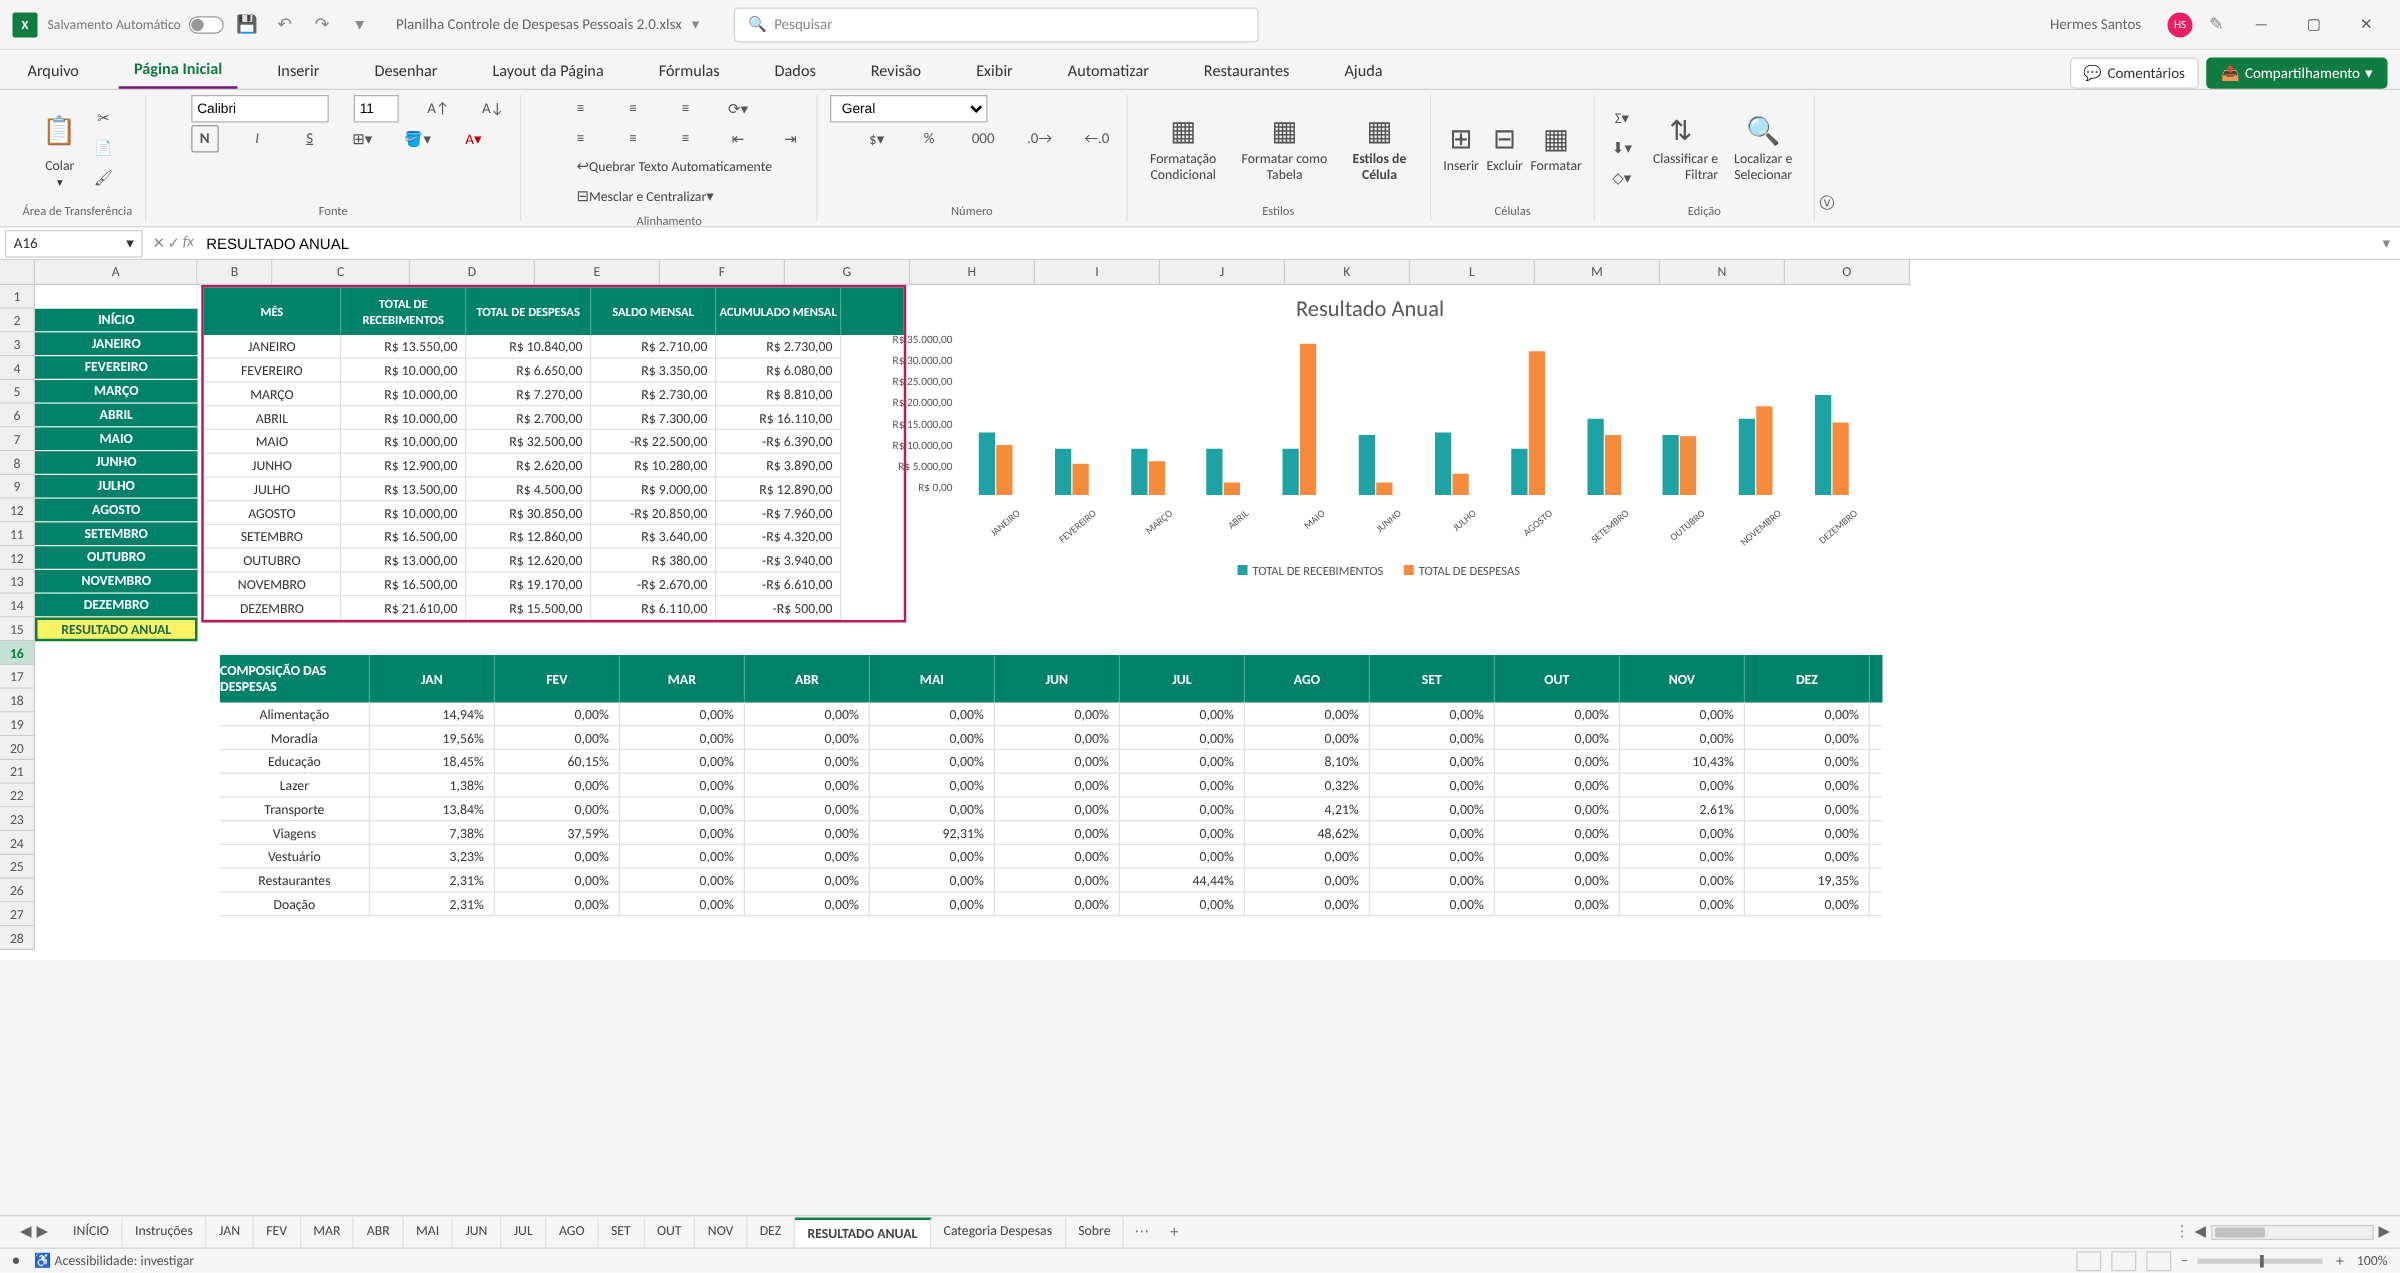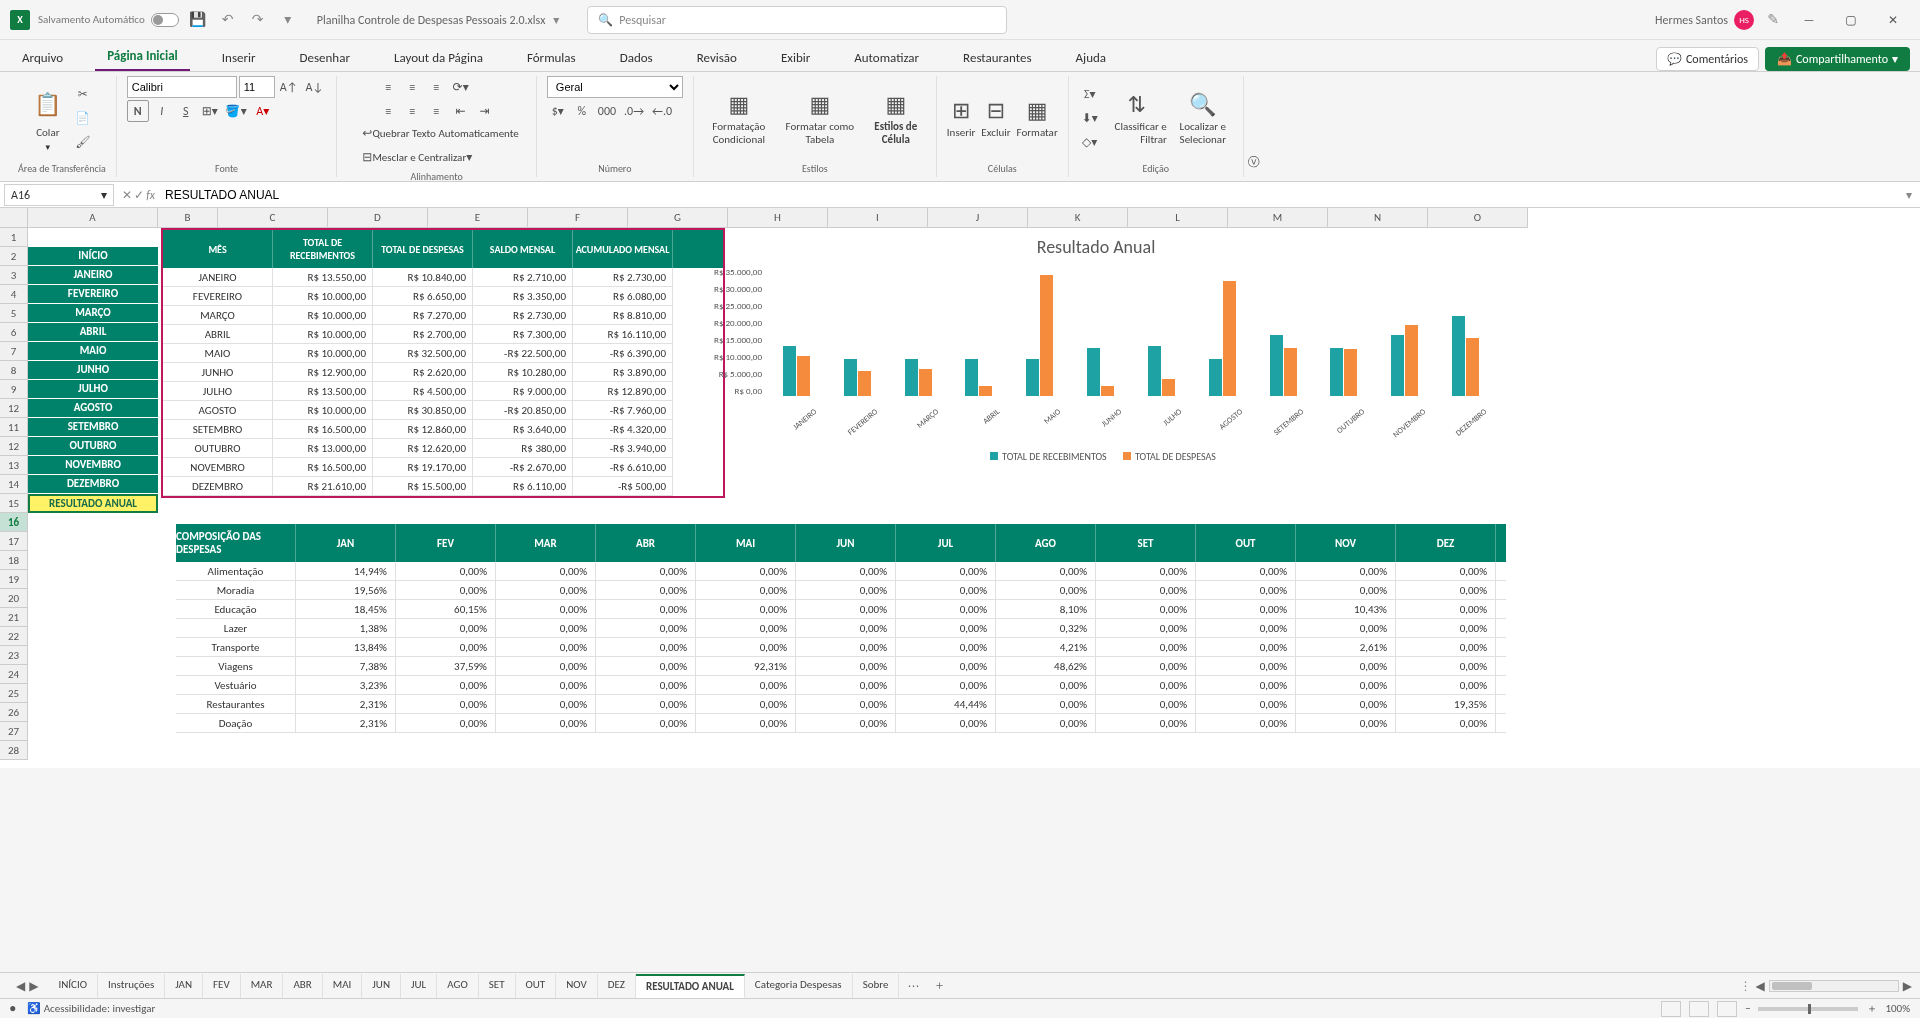--- a/index.html
+++ b/index.html
@@ -7,38 +7,38 @@
   .titlebar { display: flex; align-items: center; height: 40px; background: #f5f5f5; padding: 0 10px; gap: 8px; border-bottom: 1px solid #e0e0e0; }
   .excel-icon { width: 20px; height: 20px; background: #107c41; color: #fff; display: flex; align-items: center; justify-content: center; font-weight: bold; font-size: 10px; border-radius: 2px; }
   .autosave { color: #777; font-size: 11px; display: flex; align-items: center; gap: 6px; }
   .toggle { width: 28px; height: 14px; border: 1px solid #999; border-radius: 7px; position: relative; background: #fff; }
   .toggle::after { content:""; position:absolute; width:10px; height:10px; border-radius:50%; background:#999; top:1px; left:1px; }
   .tb-icon { width: 22px; height: 22px; color: #888; display:flex; align-items:center; justify-content:center; cursor:pointer; font-size:14px; }
   .filename { color:#666; font-size:12px; margin-left:10px; }
   .searchbox { margin-left: 20px; width: 420px; height: 28px; border:1px solid #d0d0d0; border-radius:4px; display:flex; align-items:center; padding:0 10px; color:#888; gap:6px; background:#fff; }
   .spacer { flex:1; }
   .user { color:#666; font-size:12px; display:flex; align-items:center; gap:6px; }
-  .avatar { width:20px; height:20px; border-radius:50%; background:#e91e63; color:#fff; font-size:9px; display:flex; align-items:center; justify-content:center; }
+  .avatar { width:20px; height:20px; border-radius:50%; background:#e91e63; color:#fff; font-size:9px; display:flex; align-items:center; justify-content:center;margin-left:15px; }
   .winbtn { width:34px; height:30px; display:flex; align-items:center; justify-content:center; color:#555; }
 
   .tabs { display:flex; align-items:flex-end; height:32px; padding:0 10px; gap:20px; border-bottom:1px solid #d0d0d0; background:#f5f5f5; }
   .tab { padding:6px 12px; font-size:13px; color:#333; cursor:pointer; }
   .tab.active { color:#107c41; border-bottom:2px solid #701a75; font-weight:600; }
   .tabs-right { margin-left:auto; display:flex; gap:6px; align-items:center; }
   .comments-btn { border:1px solid #d0d0d0; border-radius:4px; padding:4px 10px; font-size:12px; display:flex; align-items:center; gap:4px; background:#fff; }
   .share-btn { background:#107c41; color:#fff; border-radius:4px; padding:5px 12px; font-size:12px; display:flex; align-items:center; gap:4px; }
 
   .ribbon { display:flex; height:110px; background:#f5f5f5; border-bottom:1px solid #d0d0d0; padding:4px 8px; gap:0; }
   .rgroup { display:flex; flex-direction:column; align-items:center; border-right:1px solid #e0e0e0; padding:0 10px; }
   .rgroup-body { flex:1; display:flex; align-items:center; gap:6px; }
   .rgroup-label { font-size:10px; color:#666; padding:2px 0; display:flex; align-items:center; gap:2px; }
   .rbtn { border:1px solid transparent; padding:2px; min-width:22px; height:22px; display:flex; align-items:center; justify-content:center; font-size:12px; color:#555; cursor:pointer; }
   .rsel { border:1px solid #b0b0b0; background:#fff; font-size:11px; padding:2px 4px; height:22px; }
   .vstack { display:flex; flex-direction:column; gap:2px; align-items:flex-start; }
-  .hstack { display:flex; gap:2px; align-items:center; }
+  .hstack { display:flex; gap:20px; align-items:center;margin-left:26px; }
   .paste-big { width:36px; height:40px; display:flex; flex-direction:column; align-items:center; justify-content:center; }
   .icon-big { font-size:22px; color:#555; }
   .rlabel { font-size:11px; color:#444; }
   .bordered { border:1px solid #999; border-radius:2px; }
   .ribbon-collapse { width:20px; display:flex; align-items:flex-end; justify-content:center; color:#555; padding-bottom:6px; }
 
   .formulabar { display:flex; align-items:center; height:26px; border-bottom:1px solid #d0d0d0; background:#fff; }
   .namebox { width:110px; height:22px; border:1px solid #d0d0d0; margin:2px 4px; padding:2px 6px; font-size:12px; display:flex; align-items:center; justify-content:space-between; }
   .fx-btns { display:flex; gap:2px; padding:0 4px; color:#888; }
   .fx-input { flex:1; padding:2px 6px; font-size:12px; border:none; outline:none; }
@@ -203,21 +203,21 @@
       </div>
     </div>
     <div class="rgroup-body vstack" style="margin-left:8px;">
       <div class="rbtn" style="width:auto; padding:0 6px;">↩ <span class="rlabel">Quebrar Texto Automaticamente</span></div>
       <div class="rbtn" style="width:auto; padding:0 6px;">⊟ <span class="rlabel">Mesclar e Centralizar</span> ▾</div>
     </div>
     <div class="rgroup-label">Alinhamento</div>
   </div>
   <div class="rgroup">
     <div class="rgroup-body vstack">
-      <select class="rsel" style="width:136px;"><option>Geral</option></select>
+      <select class="rsel" style="width:126px;"><option>Geral</option></select>
       <div class="hstack">
         <div class="rbtn">$▾</div>
         <div class="rbtn">%</div>
         <div class="rbtn">000</div>
         <div class="rbtn">.0→</div>
         <div class="rbtn">←.0</div>
       </div>
     </div>
     <div class="rgroup-label">Número</div>
   </div>

